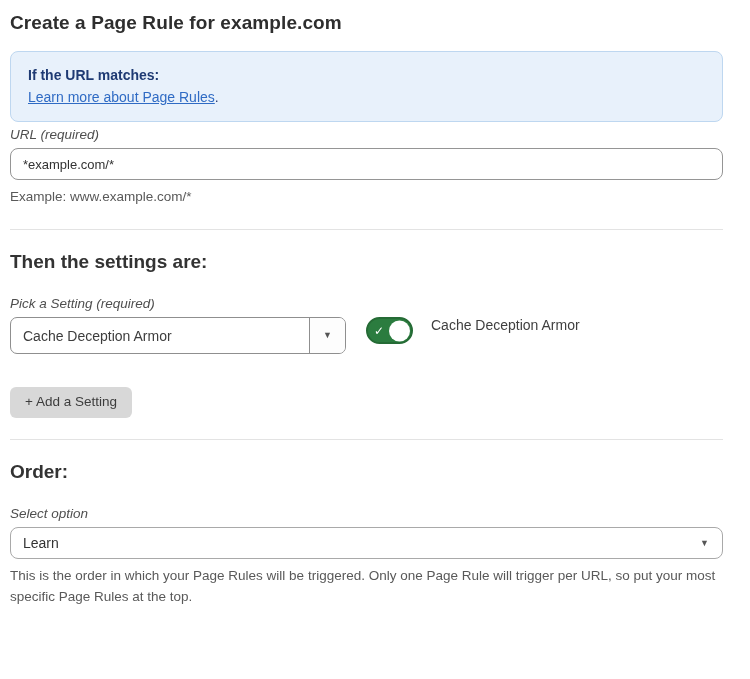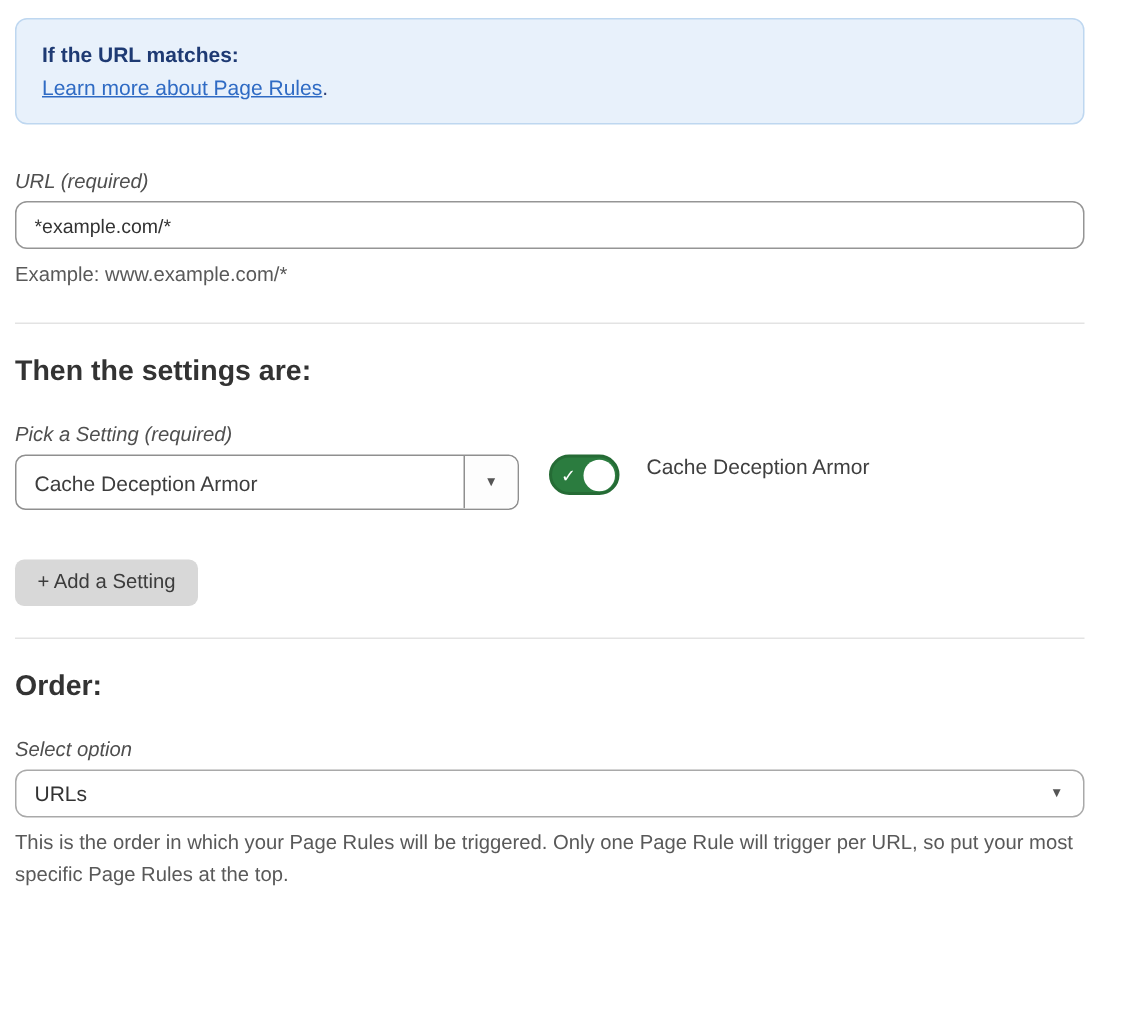--- a/index.html
+++ b/index.html
@@ -11,21 +11,21 @@
   }
   .page { width: 713px; margin: 0 0 0 10px; padding-top: 12px; }
 
   h1.page-title {
     font-size: 19px; font-weight: 700; color: #2e2e2e;
     letter-spacing: 0.1px; margin-bottom: 17px;
   }
 
   .info-box {
     background: #e8f1fb; border: 1px solid #bed7f0; border-radius: 8px;
-    padding: 12px 17px 13px 17px; margin-bottom: 30px;
+    padding: 12px 17px 13px 17px; margin-bottom: 5px;
     font-size: 14px; line-height: 1.58; color: #2d3f77;
   }
   .info-box .info-heading { font-weight: 700; color: #1e3a73; }
   .info-box a.info-link { color: #2f6bc4; text-decoration: underline; cursor: pointer; }
 
   .field-label { font-size: 13.5px; color: #4f4f4f; margin-bottom: 6px; font-style: italic; }
 
   .text-input {
     width: 100%; height: 32px; border: 1px solid #959595; border-radius: 8px;
     padding: 0 12px; font-size: 13px; color: #333;
@@ -84,20 +84,21 @@
     display: flex; align-items: center; padding: 0 12px;
     font-size: 14px; color: #333; cursor: pointer;
   }
   .full-select .caret-glyph { position: absolute; right: 13px; top: 50%; transform: translateY(-50%); }
 </style>
 </head>
 <body>
 
 <div class="page">
 
+  <h1 class="page-title">Create a Page Rule for example.com</h1>
 
   <div class="info-box">
     <div class="info-heading">If the URL matches:</div>
     <div><a class="info-link">Learn more about Page Rules</a><span>.</span></div>
   </div>
 
   <div class="field-label">URL (required)</div>
   <input class="text-input" type="text" value="*example.com/*" style="">
   <div class="helper-text">Example: www.example.com/*</div>
 
@@ -121,21 +122,21 @@
   </div>
 
   <button class="btn btn-gray add-setting-btn">+ Add a Setting</button>
 
   <hr class="divider">
 
   <div class="section-heading">Order:</div>
 
   <div class="field-label">Select option</div>
   <div class="full-select">
-    <span>URLs</span>
+    <span>Learn</span>
     <span class="caret-glyph">▼</span>
   </div>
   <div class="helper-text">This is the order in which your Page Rules will be triggered. Only one Page Rule will trigger per URL, so put your most specific Page Rules at the top.</div>
 
   
 
   
 
 </div>
 

